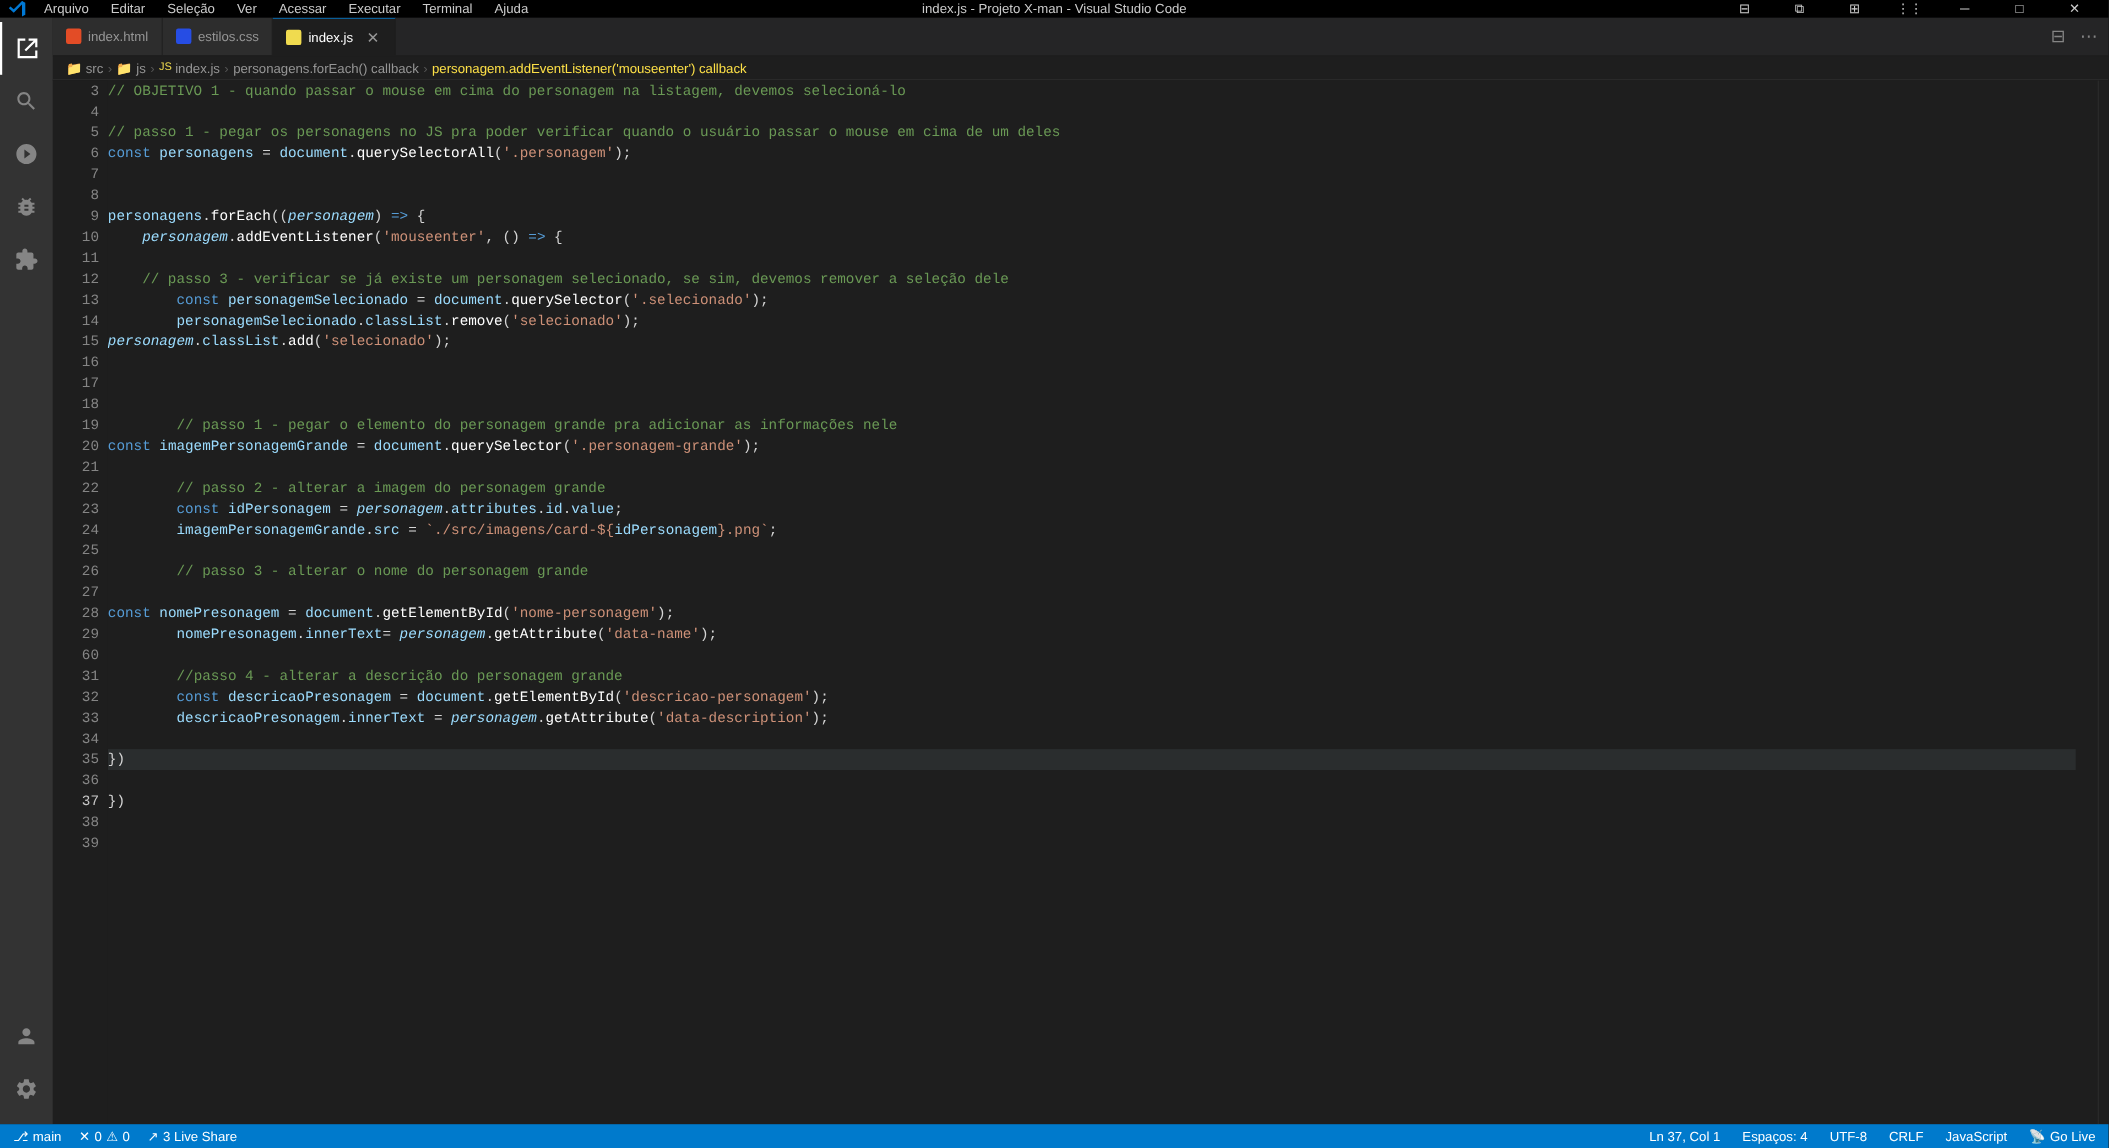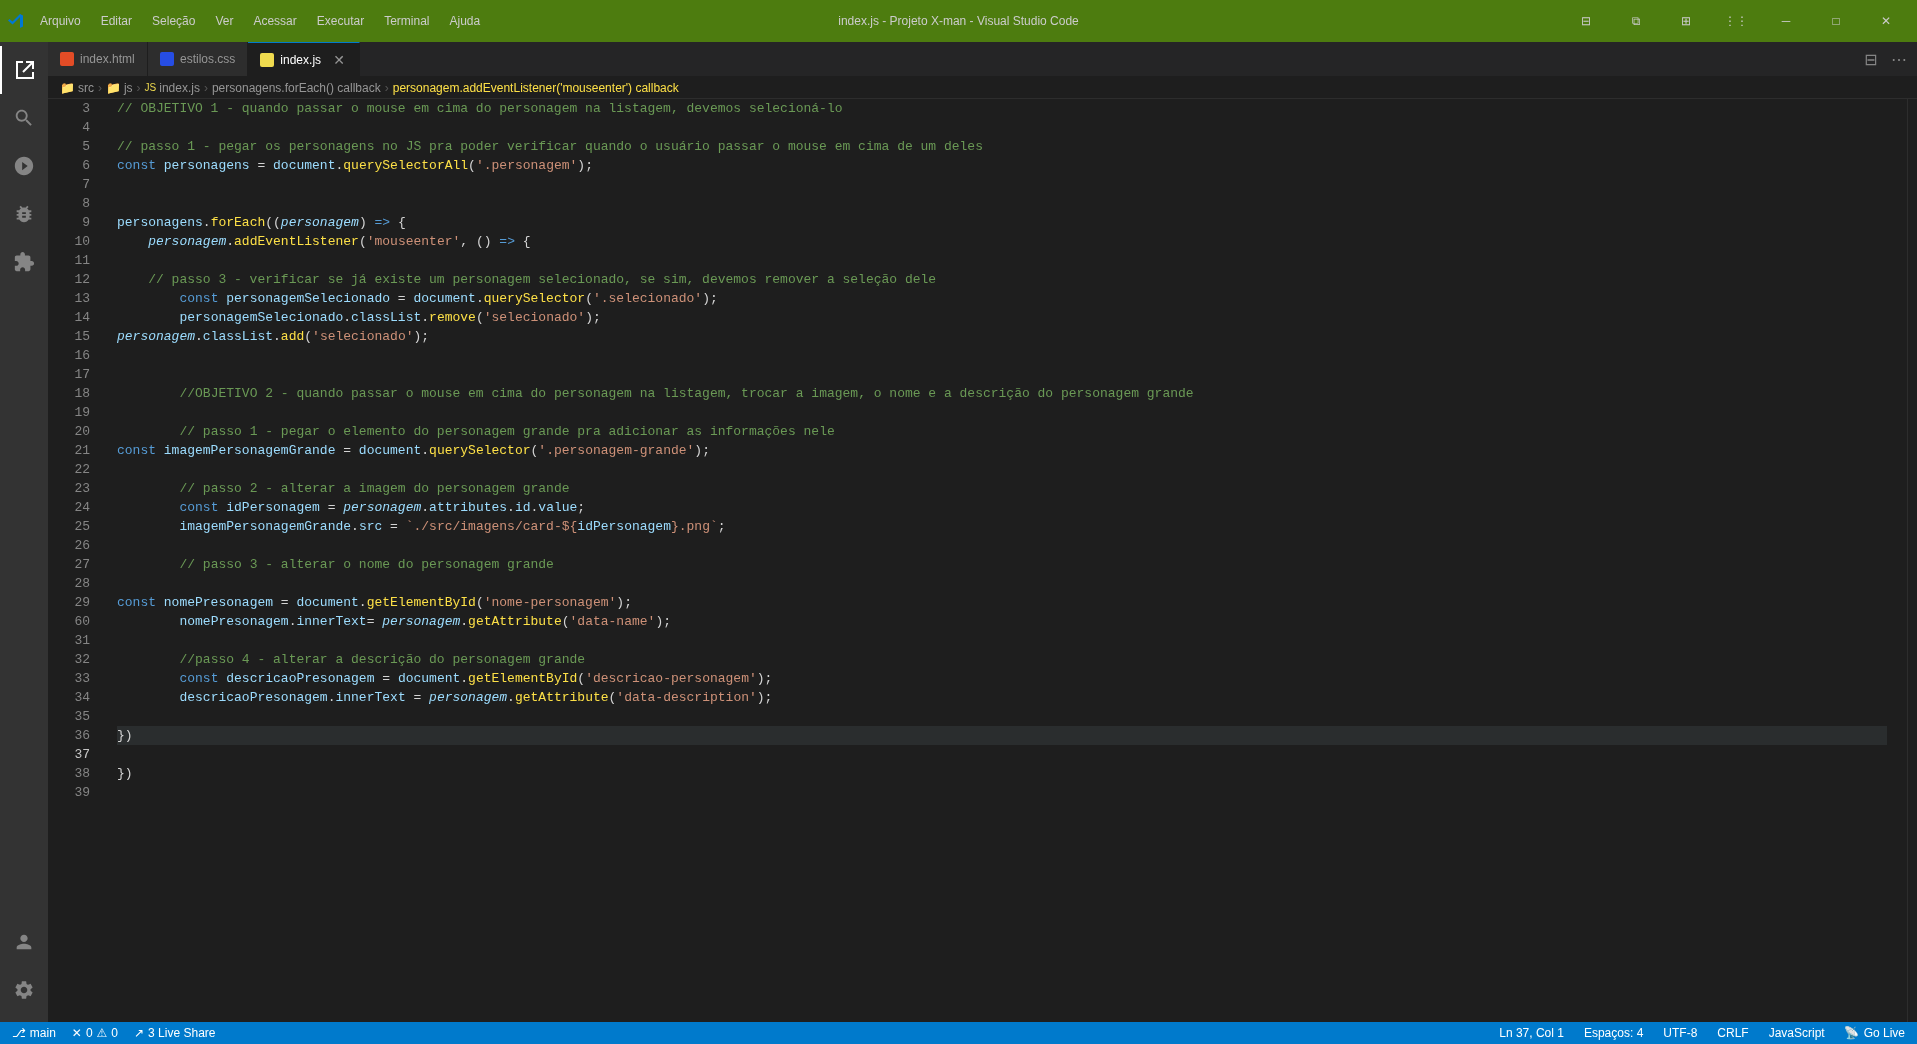--- a/index.html
+++ b/index.html
@@ -10,22 +10,22 @@
       font-size: 13px;
       width: 1917px;
       height: 1044px;
       overflow: hidden;
       display: flex;
       flex-direction: column;
     }
 
     
     .title-bar {
-      height: 42px;
-      background: #4d7c0f;
+      height: 16px;
+      background: #000000;
       display: flex;
       align-items: center;
       justify-content: space-between;
       padding: 0 8px;
       flex-shrink: 0;
     }
     .title-bar-left {
       display: flex;
       align-items: center;
       gap: 8px;
@@ -247,32 +247,31 @@
       font-family: 'Consolas', 'Courier New', monospace;
       font-size: 13px;
       line-height: 19px;
       padding-right: 20px;
     }
     .code-line {
       height: 19px;
       white-space: pre;
       display: flex;
       align-items: flex-start;
-      margin-left: 19px;
     }
     .code-line.current {
       background: #2a2d2e;
     }
 
     
     .c-comment { color: #6a9955; }
     .c-string { color: #ce9178; }
     .c-variable { color: #9cdcfe; }
     .c-property { color: #9cdcfe; }
-    .c-method { color: #fde047; }
+    .c-method { color: #ffffff; }
     .c-italic { font-style: italic; color: #9cdcfe; }
     .c-plain { color: #d4d4d4; }
     .c-arrow { color: #569cd6; }
     .c-const { color: #569cd6; }
     .c-param { color: #9cdcfe; font-style: italic; }
 
     
     .code-content::-webkit-scrollbar {
       width: 10px;
       height: 10px;
@@ -520,21 +519,20 @@
         <div class="code-line"><span class="c-plain">        </span><span class="c-const">const </span><span class="c-variable">personagemSelecionado</span><span class="c-plain"> = </span><span class="c-variable">document</span><span class="c-plain">.</span><span class="c-method">querySelector</span><span class="c-plain">(</span><span class="c-string">'.selecionado'</span><span class="c-plain">);</span></div>
 
         <div class="code-line"><span class="c-plain">        </span><span class="c-variable">personagemSelecionado</span><span class="c-plain">.</span><span class="c-property">classList</span><span class="c-plain">.</span><span class="c-method">remove</span><span class="c-plain">(</span><span class="c-string">'selecionado'</span><span class="c-plain">);</span></div>
 
         <div class="code-line"><span class="c-italic">personagem</span><span class="c-plain">.</span><span class="c-property">classList</span><span class="c-plain">.</span><span class="c-method">add</span><span class="c-plain">(</span><span class="c-string">'selecionado'</span><span class="c-plain">);</span></div>
 
         <div class="code-line"> </div>
 
         <div class="code-line"> </div>
 
-        <div class="code-line"><span class="c-plain">        </span><span class="c-comment">//OBJETIVO 2 - quando passar o mouse em cima do personagem na listagem, trocar a imagem, o nome e a descrição do personagem grande</span></div>
 
         <div class="code-line"> </div>
 
         <div class="code-line"><span class="c-plain">        </span><span class="c-comment">// passo 1 - pegar o elemento do personagem grande pra adicionar as informações nele</span></div>
 
         <div class="code-line"><span class="c-const">const </span><span class="c-variable">imagemPersonagemGrande</span><span class="c-plain"> = </span><span class="c-variable">document</span><span class="c-plain">.</span><span class="c-method">querySelector</span><span class="c-plain">(</span><span class="c-string">'.personagem-grande'</span><span class="c-plain">);</span></div>
 
         <div class="code-line"> </div>
 
         <div class="code-line"><span class="c-plain">        </span><span class="c-comment">// passo 2 - alterar a imagem do personagem grande</span></div>

